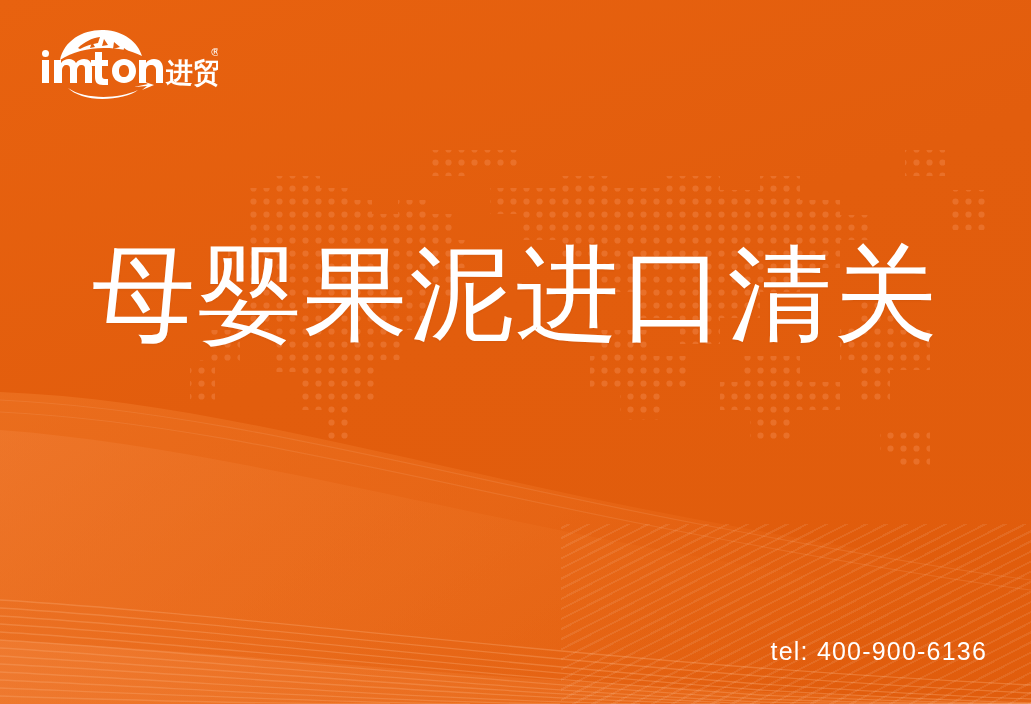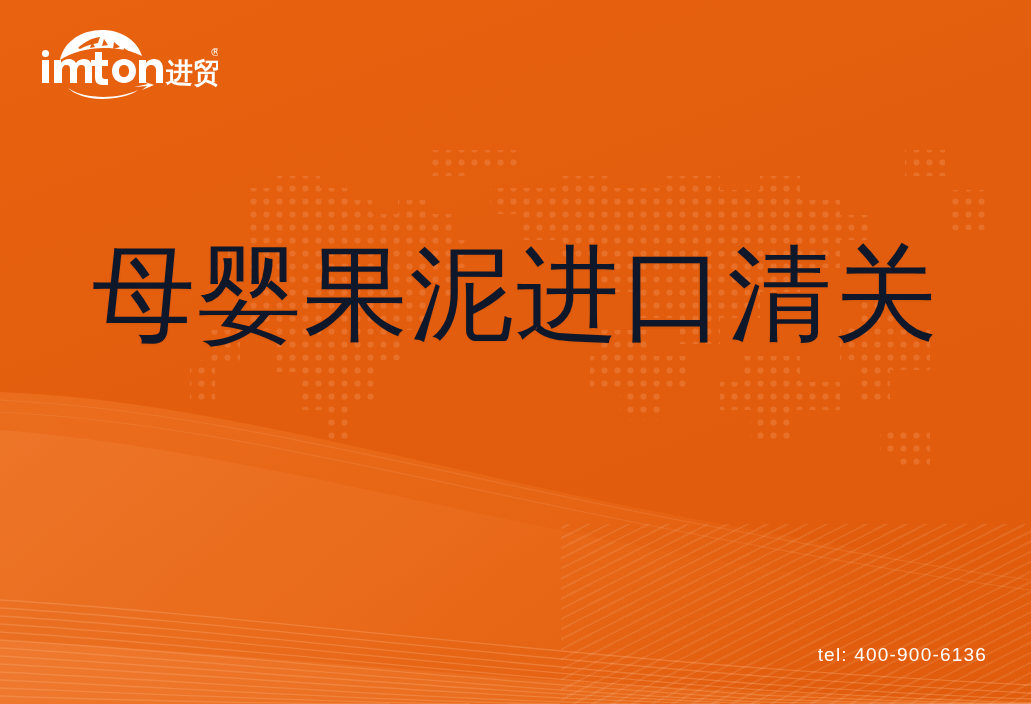--- a/index.html
+++ b/index.html
@@ -79,32 +79,32 @@
     color: #ffffff;
   }
   .title-line {
     display: block;
     font-family: "Liberation Sans", "DejaVu Sans", sans-serif;
     font-weight: 400;
     font-size: 104px;
     line-height: 124px;
     letter-spacing: 2px;
     white-space: nowrap;
-    color: #0f172a;
+    color: #ffffff;
     text-shadow: 0 1px 2px rgba(120,45,0,0.10);
   }
 
   
   .tel {
     position: absolute;
     right: 44px;
     bottom: 38px;
     color: #ffffff;
     font-family: "Liberation Sans", "DejaVu Sans", sans-serif;
-    font-size: 19px;
+    font-size: 25px;
     font-weight: 400;
     letter-spacing: 1.2px;
     white-space: nowrap;
   }
 </style>
 </head>
 <body>
 
 <div class="banner">
 

